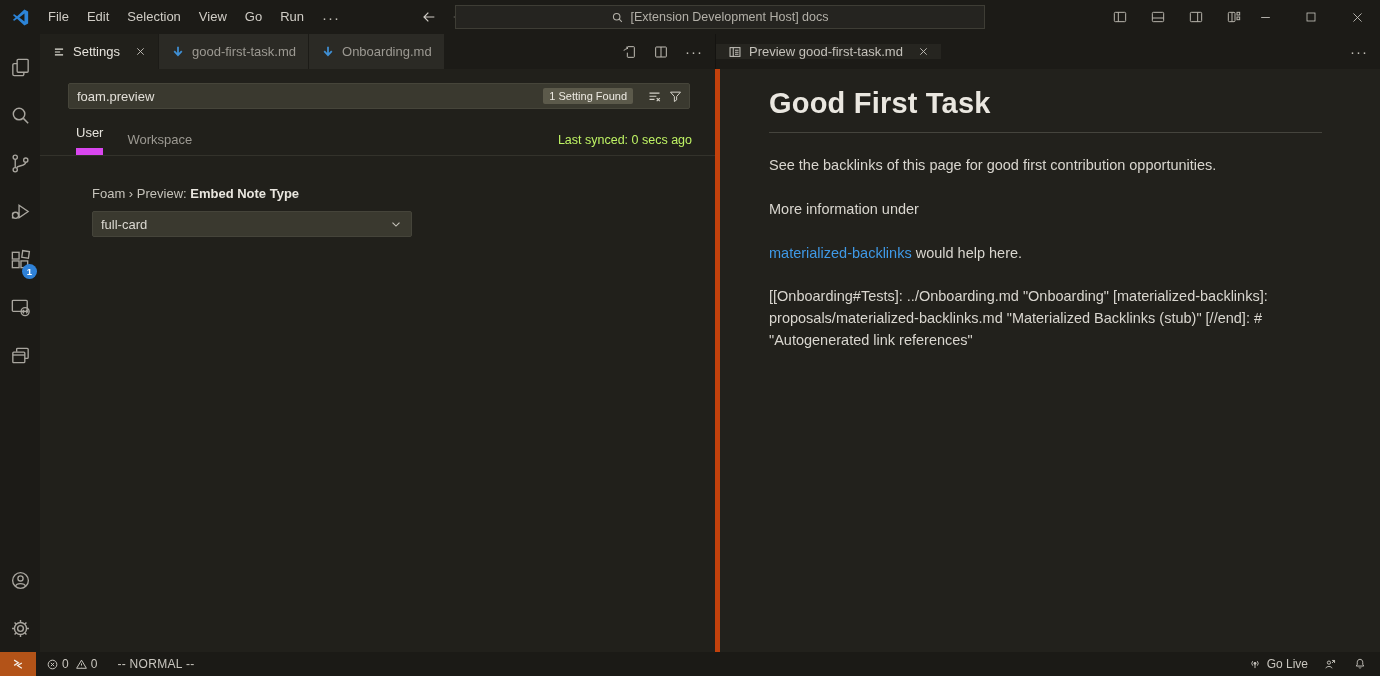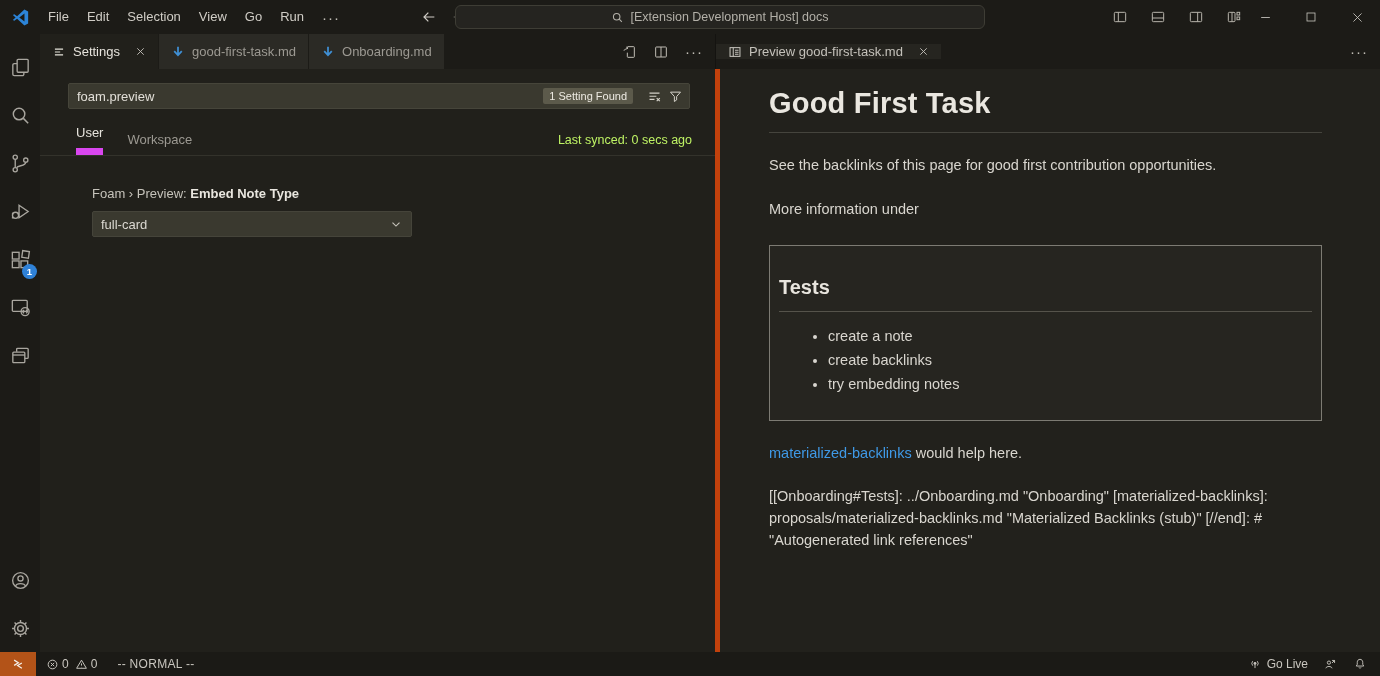--- a/index.html
+++ b/index.html
@@ -15,21 +15,21 @@
   .titlebar{
     position:relative; height:34px; background:#1c1b17;
     display:flex; align-items:center; color:#cfccc5;
   }
   .vscode-logo{ margin:0 10px 0 12px; }
   .menu-item{ padding:8px 9px; line-height:34px; font-size:13px; color:#d0cdc6; cursor:default; }
   .nav-arrows{ display:flex; gap:14px; margin-left:72px; }
   .nav-arrows .dim{ color:#6b6963; }
   .command-center{
     position:absolute; left:455px; top:5px; width:530px; height:24px;
-    background:#252420; border:1px solid #3e3d35; border-radius:6px;
+    background:#252420; border:1px solid #3e3d35; border-radius:0;
     display:flex; align-items:center; justify-content:center; gap:6px;
     color:#b3b0a8; font-size:12.5px;
   }
   .layout-controls{ position:absolute; right:138px; top:0; height:34px; display:flex; align-items:center; gap:22px; color:#b8b5ad;}
   .window-controls{ position:absolute; right:0; top:0; height:34px; display:flex; }
   .window-controls > div{ width:46px; height:34px; display:flex; align-items:center; justify-content:center; color:#c9c6bf; }
 
   
   .main{ display:flex; height:618px; }
   .activitybar{
@@ -391,29 +391,20 @@
           </div>
         </div>
       </div>
 
       <div class="preview-pane md">
         <h1>Good First Task</h1>
         <hr class="hrule">
         <p>See the backlinks of this page for good first contribution opportunities.</p>
         <p>More information under</p>
 
-        <div class="note-card">
-          <h2>Tests</h2>
-          <hr class="hrule2">
-          <ul>
-            <li>create a note</li>
-            <li>create backlinks</li>
-            <li>try embedding notes</li>
-          </ul>
-        </div>
 
         <p>
           <a href="#">materialized-backlinks</a><span> would help here.</span>
         </p>
 
         <p class="refs">[[Onboarding#Tests]: ../Onboarding.md "Onboarding" [materialized-backlinks]: proposals/materialized-backlinks.md "Materialized Backlinks (stub)" [//end]: # "Autogenerated link references"</p>
       </div>
     </div>
   </div>
 </div>

